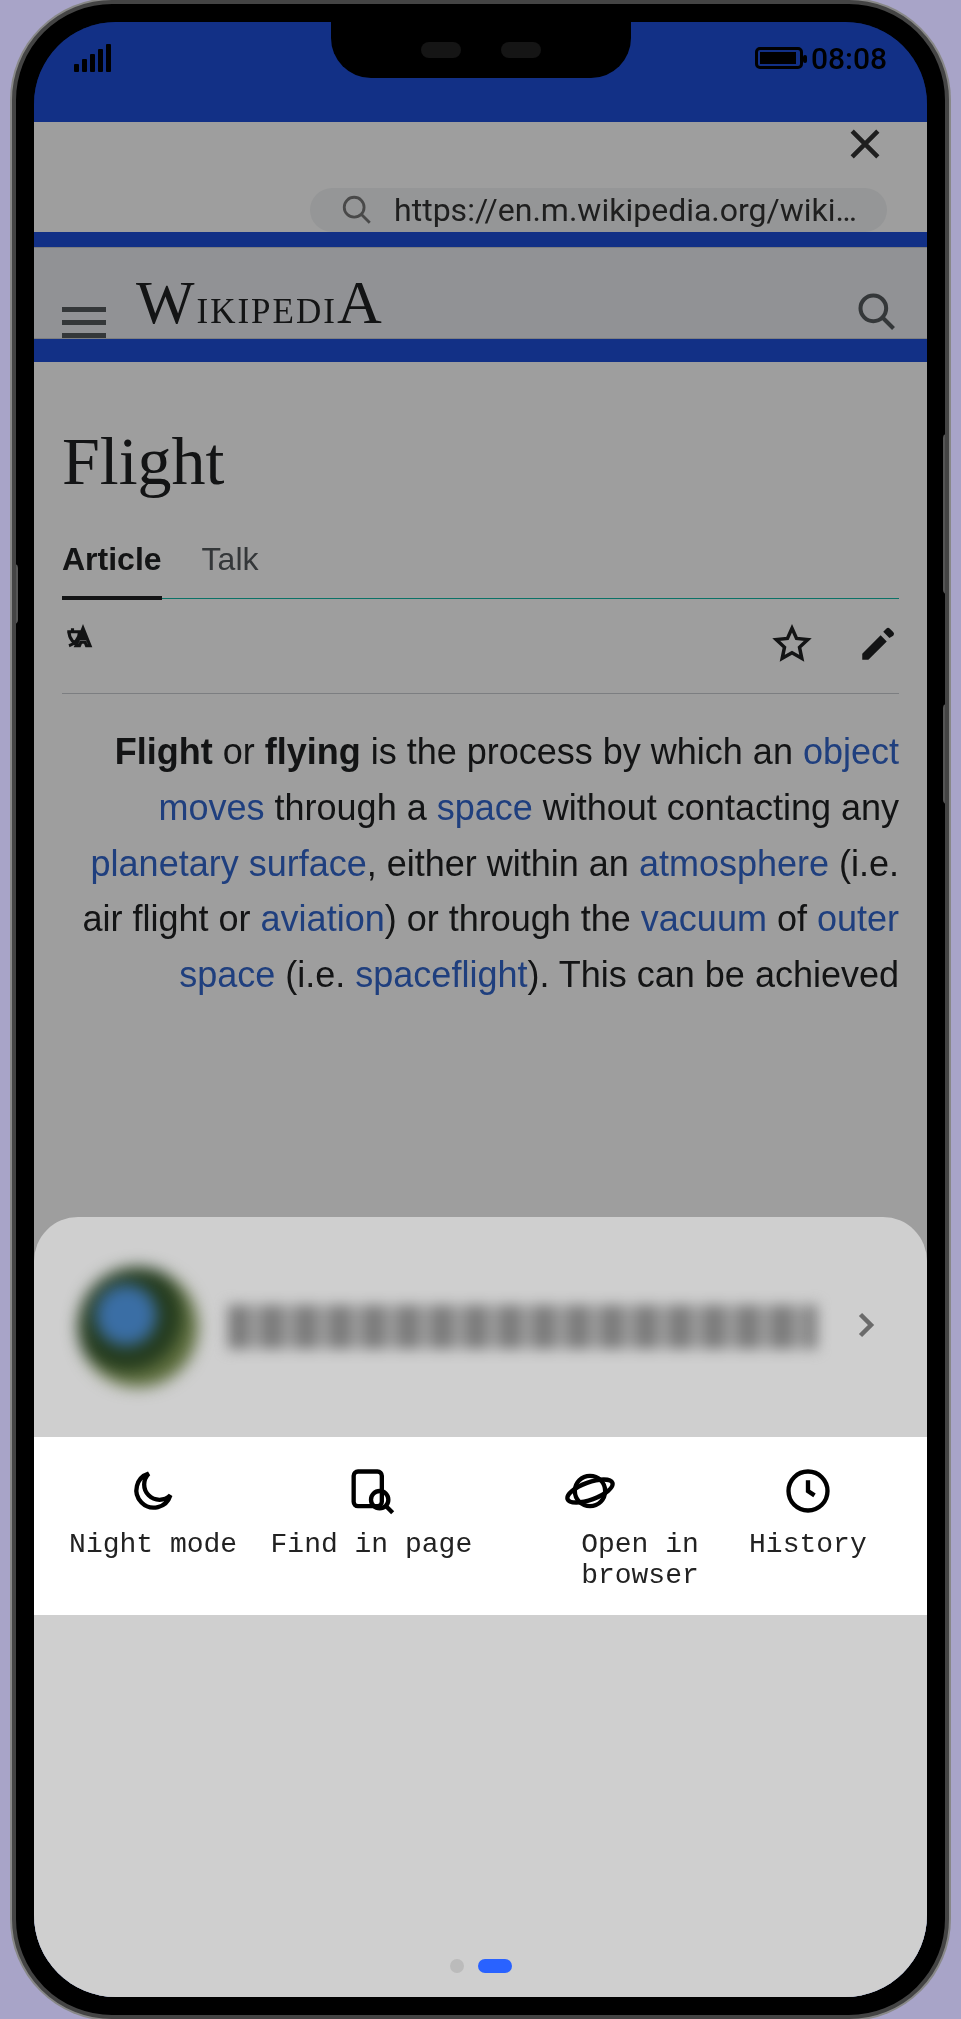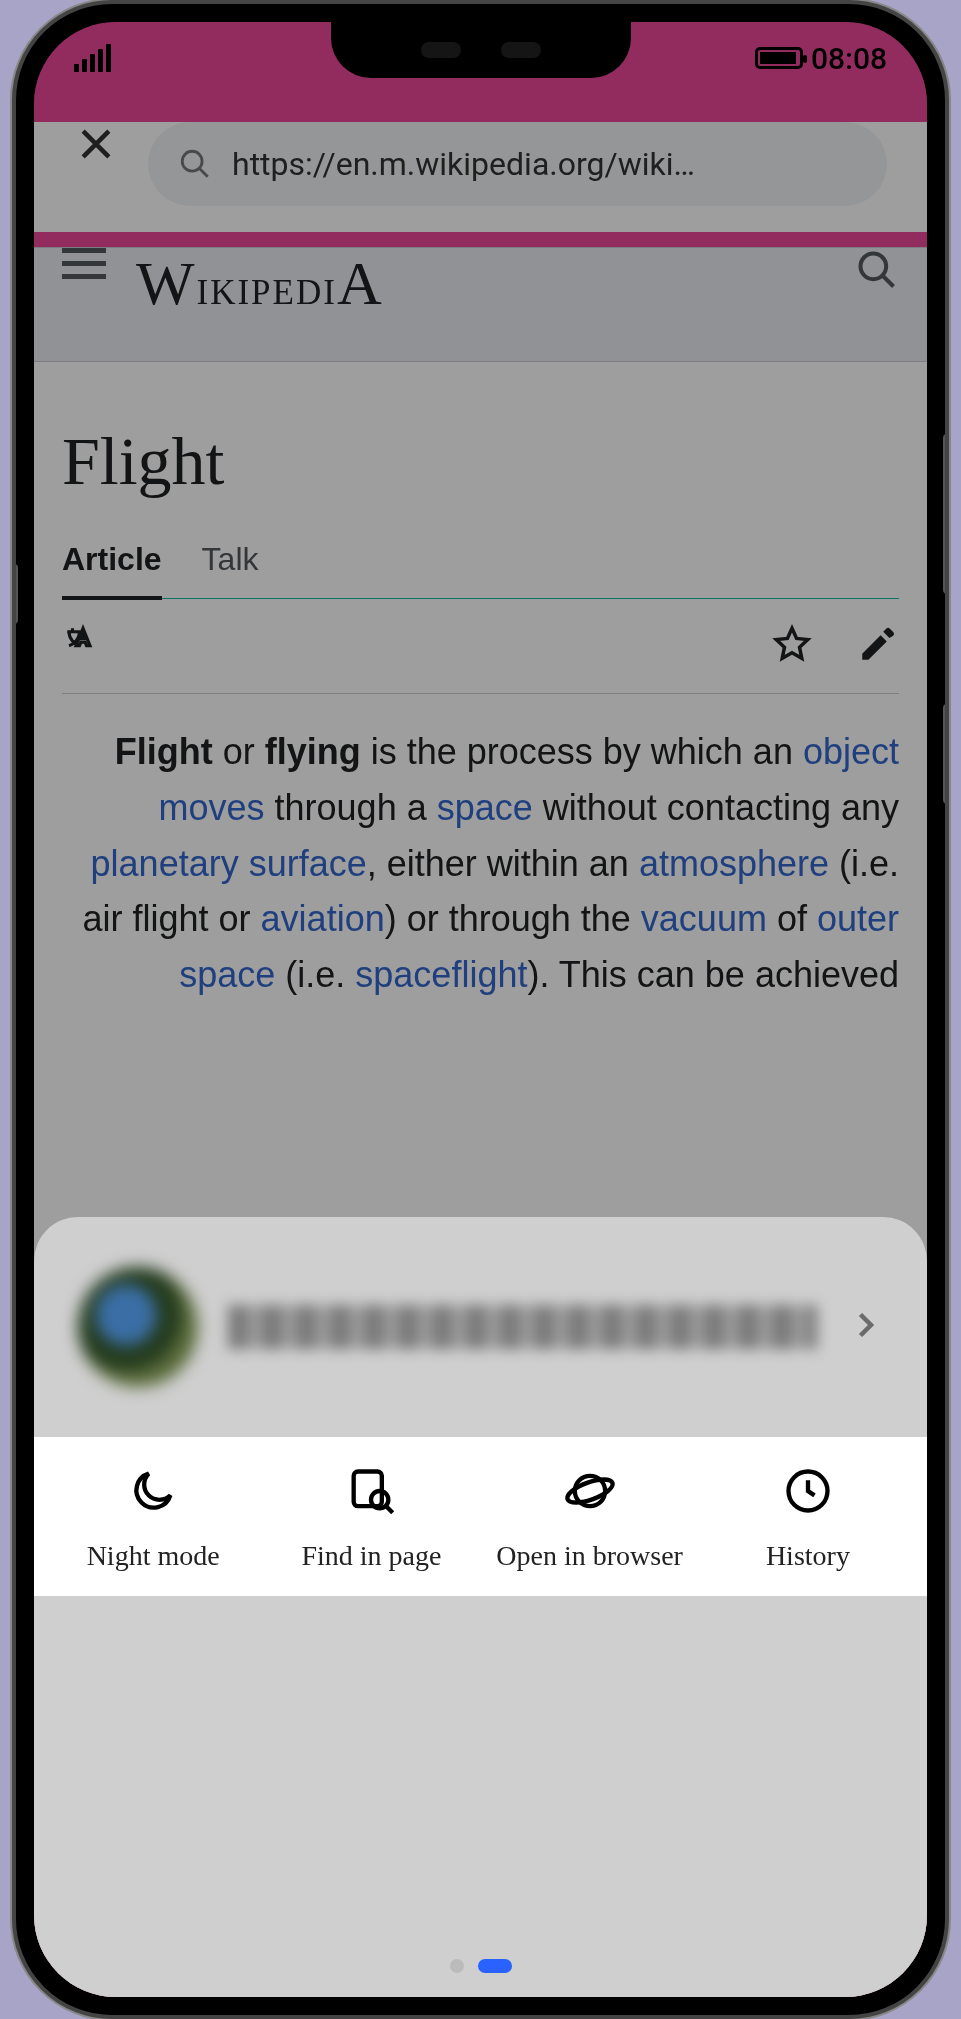--- a/index.html
+++ b/index.html
@@ -11,21 +11,21 @@
     width: 937px; height: 2019px;
     background: #000;
     border-radius: 100px;
     border: 4px solid #444;
     box-shadow: 0 0 0 2px #888;
     overflow: hidden;
   }
   .screen {
     position: absolute;
     left: 18px; top: 18px; right: 18px; bottom: 18px;
-    background: #ec4899;
+    background: #1d4ed8;
     border-radius: 82px;
     overflow: hidden;
   }
   .notch {
     position: absolute;
     top: 0; left: 50%; transform: translateX(-50%);
     width: 300px; height: 56px;
     background: #000;
     border-bottom-left-radius: 40px;
     border-bottom-right-radius: 40px;
@@ -50,36 +50,37 @@
   .signal span:nth-child(3){height:18px}.signal span:nth-child(4){height:23px}
   .signal span:nth-child(5){height:28px}
   .status-right { display: flex; align-items: center; gap: 8px; font-size: 30px; font-weight: 500;}
   .battery { width: 48px; height: 22px; border: 3px solid #000; border-radius: 5px; position: relative; }
   .battery::after { content:""; position:absolute; right:-7px; top:5px; width:4px; height:8px; background:#000; border-radius:2px;}
   .battery .fill { position:absolute; left:2px; top:2px; bottom:2px; right:4px; background:#000;}
 
   
   .browser-bar {
     position: absolute; top: 100px; left: 0; right: 0; height: 110px;
-    display: flex; align-items: flex-start; gap: 30px; padding: 0 40px;
+    display: flex; align-items: flex-end; gap: 18px; padding: 0 40px;
     background: #fff;
+    flex-direction: column;
   }
   .close-x svg { width: 44px; height: 44px; }
   .url-pill {
     flex: 1; height: 84px; background: #f1f3f4; border-radius: 42px;
     display: flex; align-items: center; gap: 20px; padding: 0 30px;
     font-size: 32px; color: #333;
   }
   .url-pill svg { width: 34px; height: 34px; flex-shrink:0; }
   .url-text { white-space: nowrap; overflow: hidden; text-overflow: ellipsis; flex:1; }
 
   
   .wiki-header {
-    position: absolute; top: 225px; left: 0; right: 0; height: 115px;
-    background: #eaecf0; display:flex; align-items:flex-start; padding: 0 28px;
+    position: absolute; top: 225px; left: 0; right: 0; height: 92px;
+    background: #eaecf0; display:flex; align-items:flex-end; padding: 0 28px;
     border-top: 1px solid #c8ccd1; border-bottom: 1px solid #c8ccd1;
   }
   .hamburger { width:44px; display:flex; flex-direction:column; gap:8px; }
   .hamburger span { height:5px; background:#54595d; }
   .wiki-logo {
     font-family: "Linux Libertine", Georgia, "Times New Roman", serif;
     font-size: 50px; letter-spacing: 2px; color:#202122; margin-left: 30px;
     font-variant: small-caps;
   }
   .wiki-logo .cap { font-size: 62px; }
@@ -135,22 +136,22 @@
     background: repeating-linear-gradient(90deg, #7a7a7a 0 20px, #9e9e9e 20px 34px);
     filter: blur(7px);
   }
   .chev svg { width:36px; height:36px; stroke:#6b6b6b; }
 
   .action-strip {
     background:#fff; display:flex; justify-content: space-around;
     padding: 28px 10px 24px 10px;
   }
   .action {
-    flex:1; display:flex; flex-direction:column; align-items:center; gap:16px;
-    font-family:Liberation Serif, serif; font-size:28px; color:#222; text-align:center;
+    flex:1; display:flex; flex-direction:column; align-items:center; gap:4px;
+    font-family:Liberation Mono, monospace; font-size:28px; color:#222; text-align:right;
   }
   .action svg { width:52px; height:52px; }
 
   .dots {
     position:absolute; bottom: 24px; left:0; right:0;
     display:flex; justify-content:center; gap:14px;
   }
   .dot { width:14px; height:14px; border-radius:50%; background:#bbb; }
   .dot.active { width:34px; height:14px; border-radius:7px; background:#2962ff; }
 

